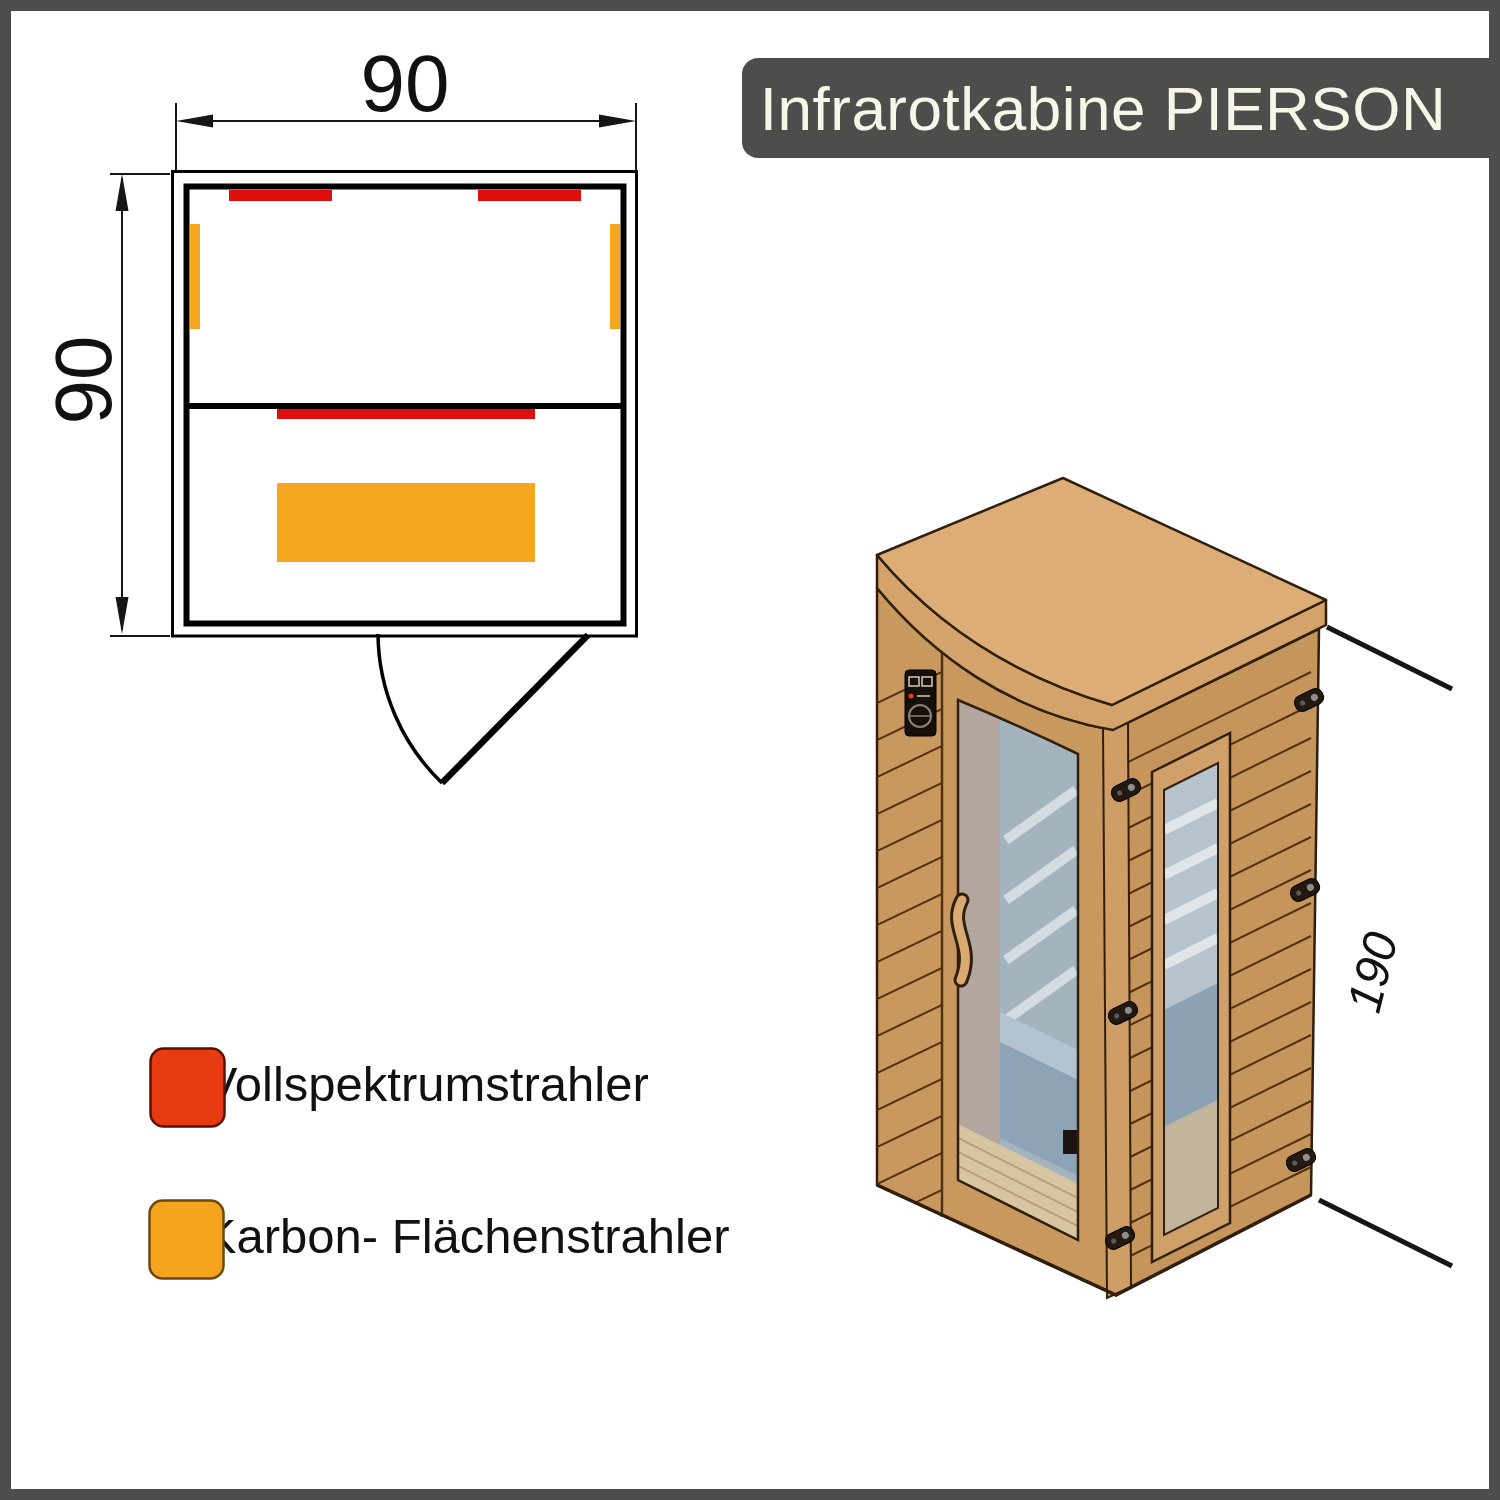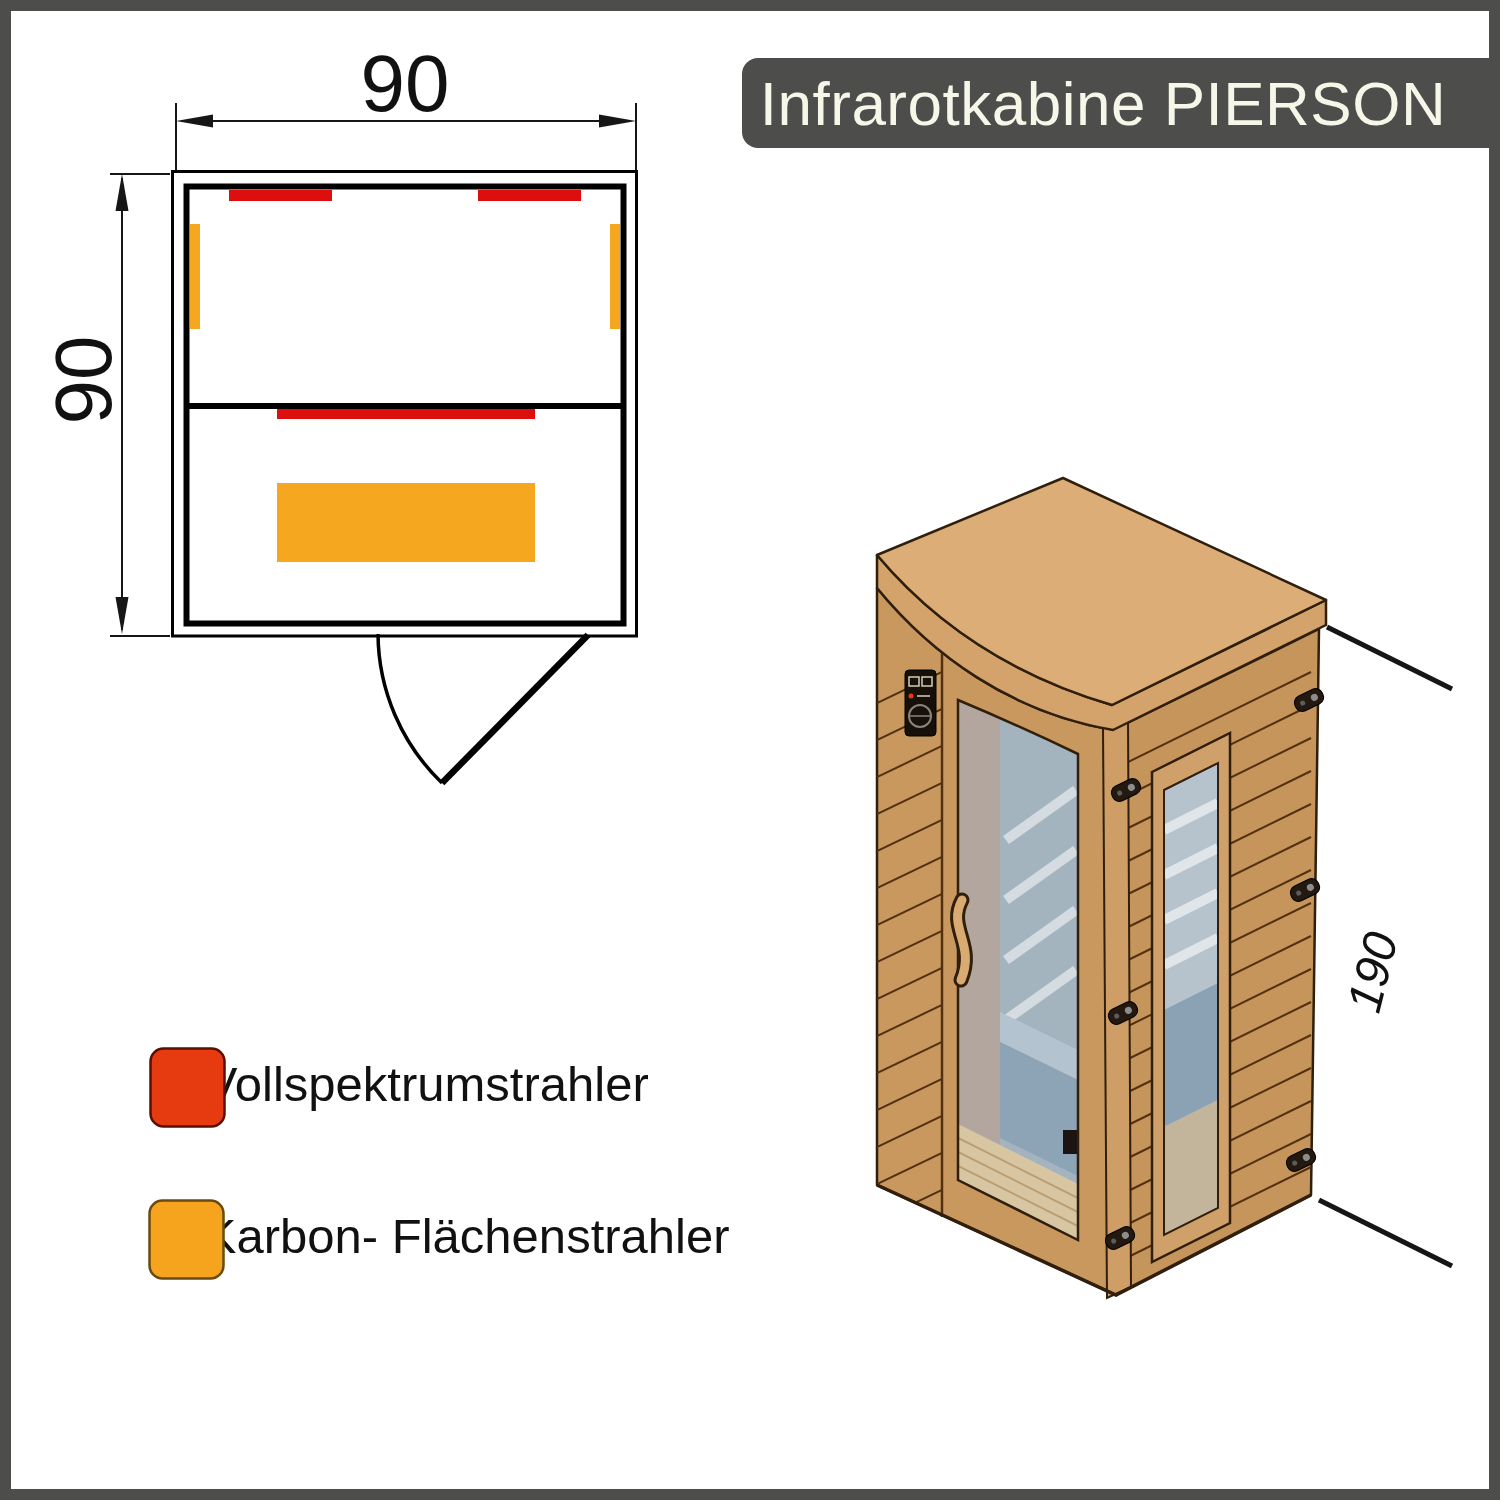--- a/index.html
+++ b/index.html
@@ -2,21 +2,21 @@
 <html><head>
 <meta charset="utf-8">
 <style>
   html,body{margin:0;padding:0;background:#e8e8e8;}
   .stage{
     position:relative;width:1500px;height:1500px;background:#ffffff;
     font-family:"Liberation Sans",sans-serif;overflow:hidden;
   }
   .frame{position:absolute;inset:0;border:11px solid #4d4d4b;z-index:5;pointer-events:none;}
   .banner{
-    position:absolute;left:742px;top:58px;right:0;height:90px;background:#4d4d4b;
+    position:absolute;left:742px;top:58px;right:0;height:100px;background:#4d4d4b;
     border-radius:16px 0 0 16px;z-index:6;display:flex;align-items:center;justify-content:center;
     padding-right:36px;box-sizing:border-box;
   }
   .banner-text{color:#f7f7e9;font-size:62px;letter-spacing:0.5px;white-space:nowrap;}
   .dim-top{
     position:absolute;left:325px;top:38px;width:160px;text-align:center;
     font-size:80px;color:#111;
   }
   .dim-left{
     position:absolute;left:4px;top:338px;width:160px;height:84px;

